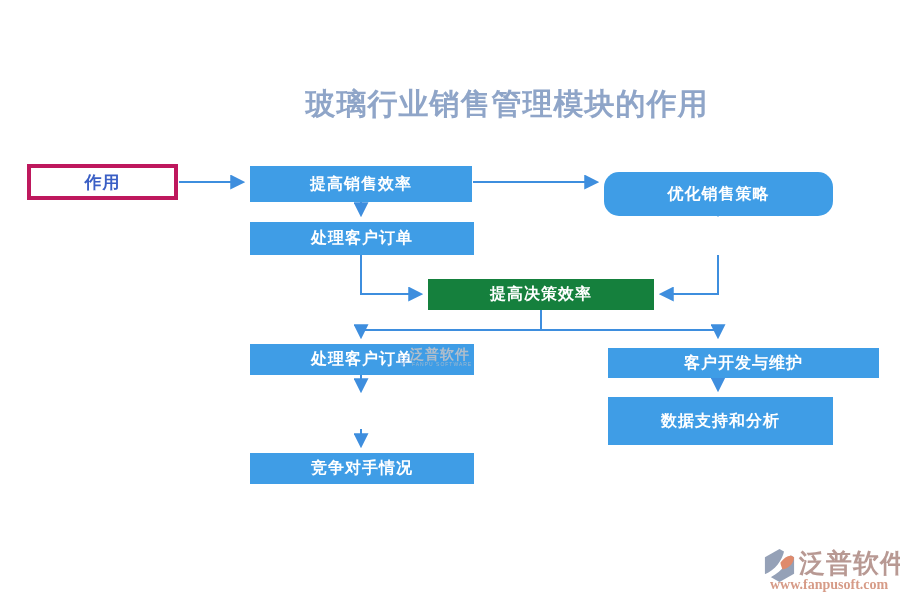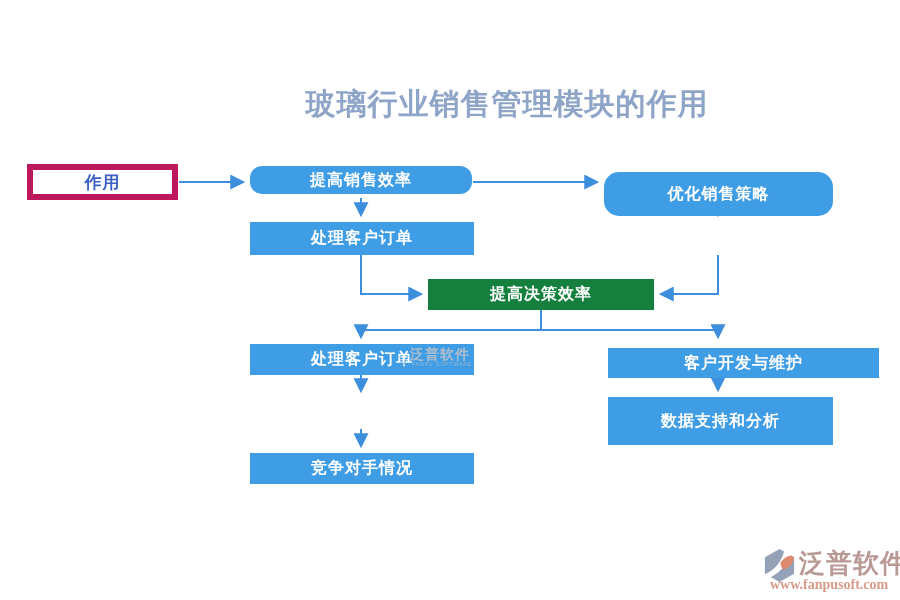--- a/index.html
+++ b/index.html
@@ -39,27 +39,27 @@
     font-size: 16px;
     letter-spacing: 1px;
     color: #ffffff;
     background: #3f9de6;
     box-sizing: border-box;
     white-space: nowrap;
   }
   .node.green { background: #15803d; }
   .node.root {
     background: #ffffff;
-    border: 6px solid #be185d;
+    border: 4px solid #be185d;
     color: #3a5fc5;
     font-size: 17px;
   }
   
   #node-root   { left: 27px;  top: 164px; width: 151px; height: 36px; }
-  #node-n1     { left: 250px; top: 166px; width: 222px; height: 28px; border-radius: 12px; }
+  #node-n1     { left: 250px; top: 166px; width: 222px; height: 36px; }
   #node-n2     { left: 604px; top: 172px; width: 229px; height: 44px; border-radius: 15px; }
   #node-n3     { left: 250px; top: 222px; width: 224px; height: 33px; }
   #node-n4     { left: 604px; top: 222px; width: 229px; height: 33px; }
   #node-n5     { left: 428px; top: 279px; width: 226px; height: 31px; }
   #node-n6     { left: 250px; top: 344px; width: 224px; height: 31px; }
   #node-n7     { left: 608px; top: 348px; width: 271px; height: 30px; }
   #node-n8     { left: 250px; top: 398px; width: 224px; height: 31px; }
   #node-n9     { left: 608px; top: 397px; width: 225px; height: 48px; }
   #node-n10    { left: 250px; top: 453px; width: 224px; height: 31px; }
 

